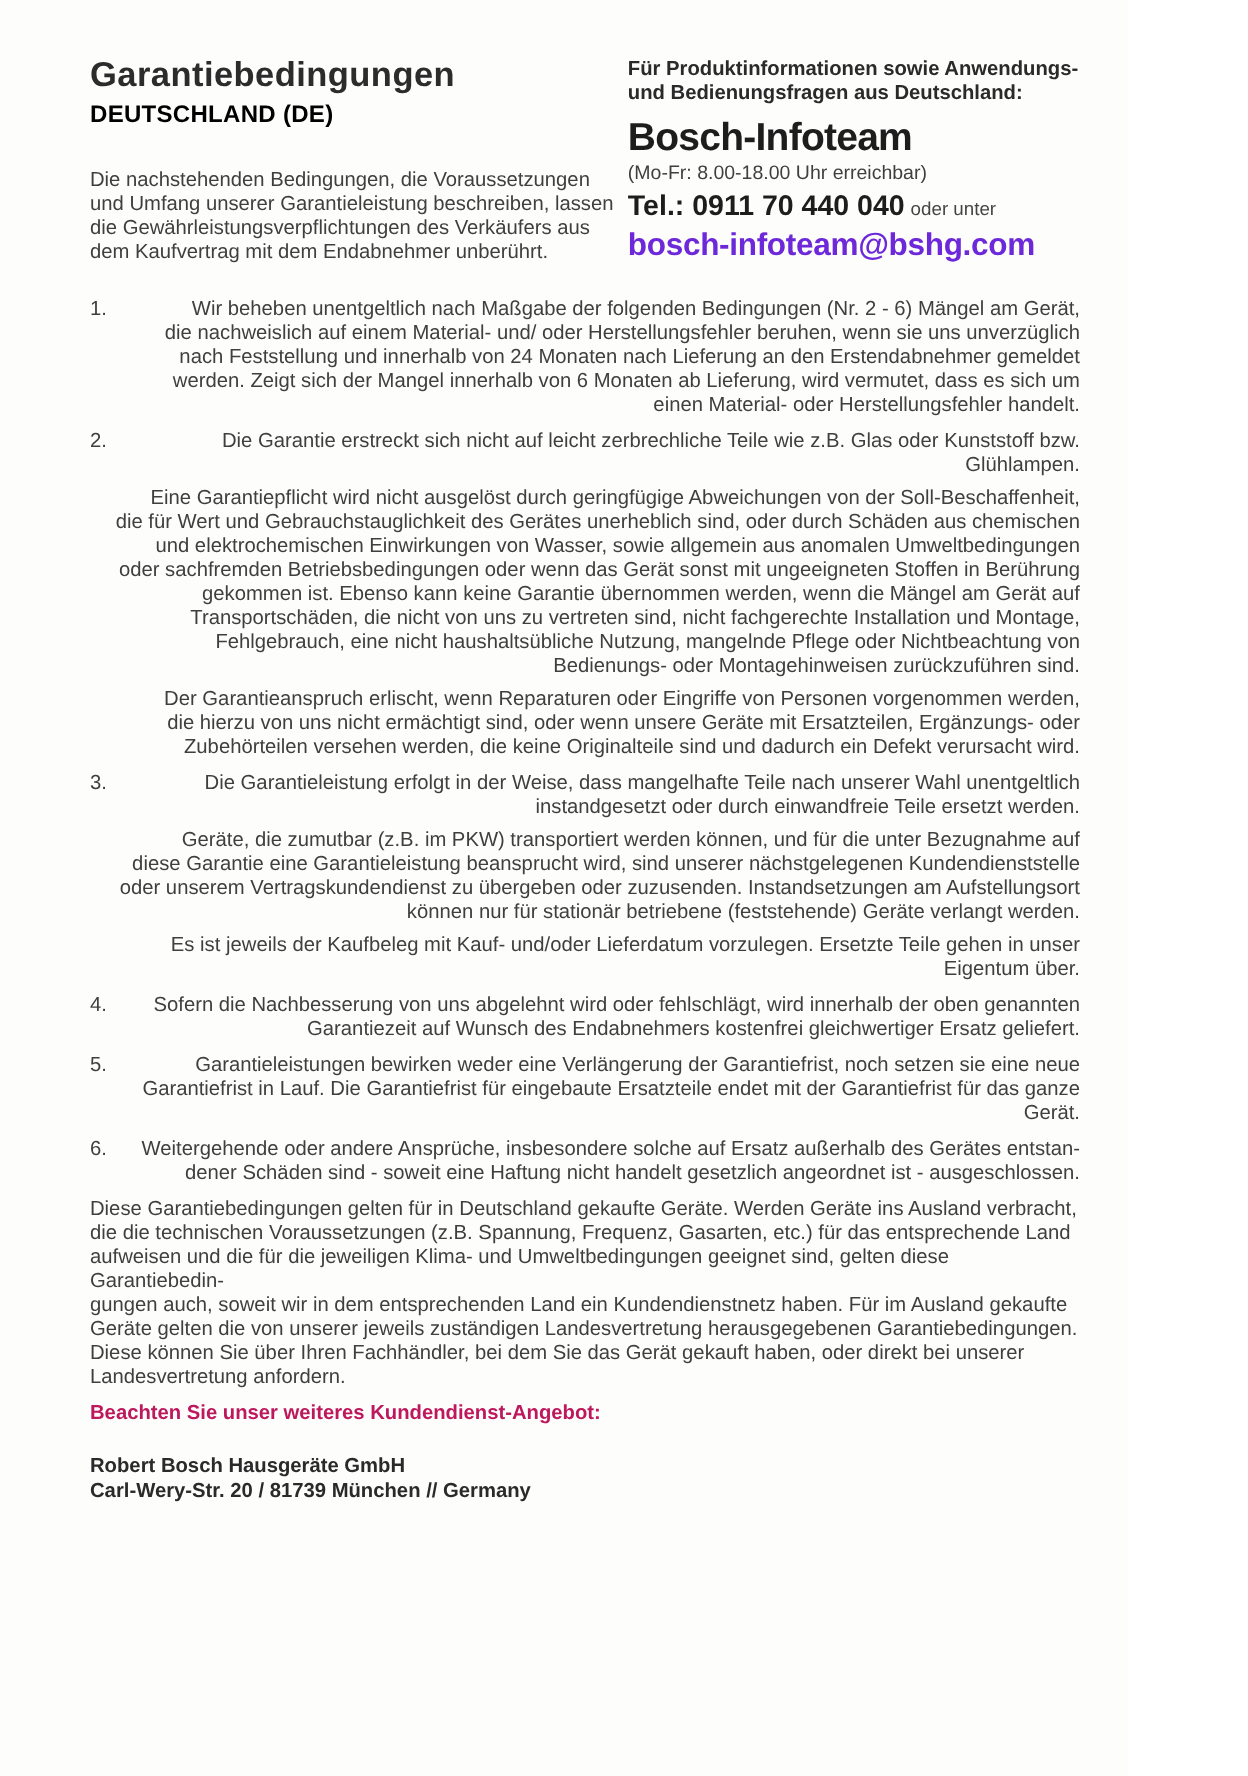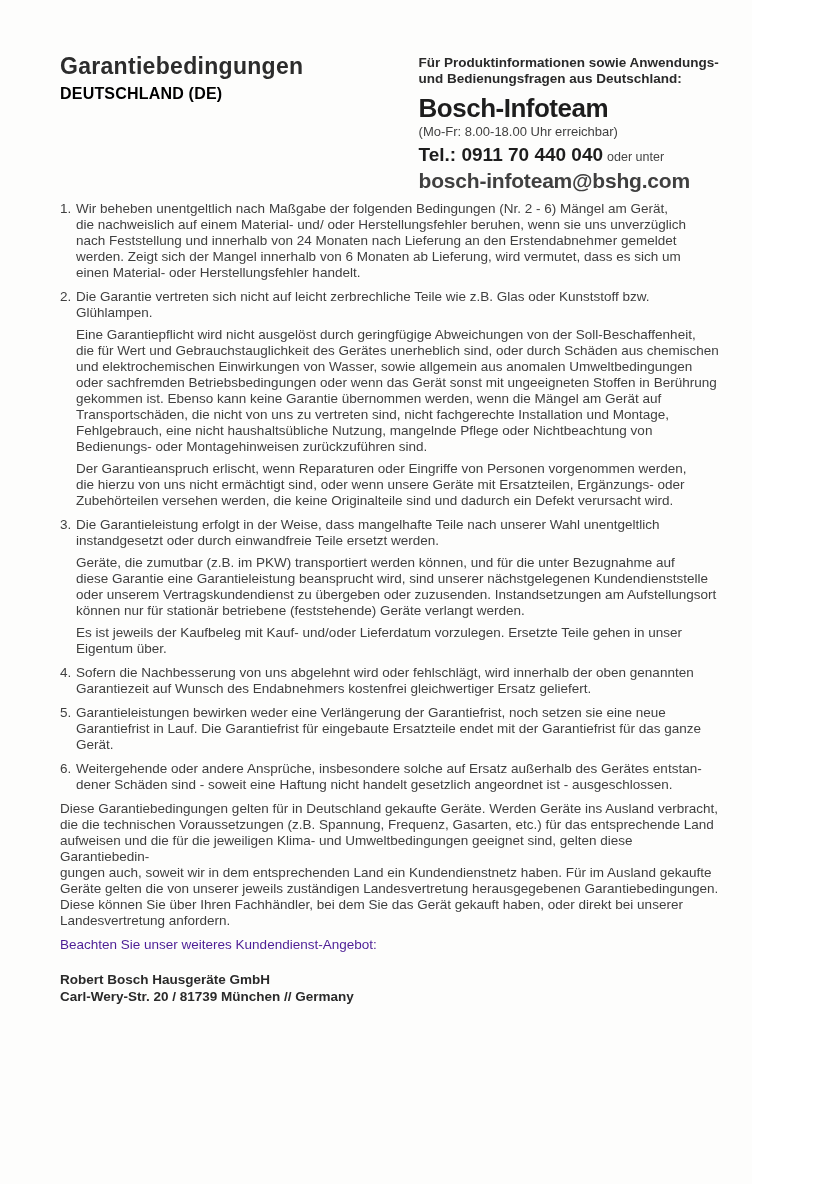--- a/index.html
+++ b/index.html
@@ -6,21 +6,21 @@
     margin: 0;
     padding: 0;
     background: #ffffff;
   }
   .page {
     position: relative;
     width: 752px;
     height: 1184px;
     box-sizing: border-box;
     background: #fdfdfc;
-    padding: 53px 32px 0 60px;
+    padding: 36px 32px 0 60px;
     font-family: "Liberation Sans", sans-serif;
     color: #3f3f3f;
     overflow: hidden;
   }
   
   .header-row {
     display: flex;
     justify-content: space-between;
     align-items: flex-start;
   }
@@ -83,73 +83,77 @@
   }
   .phone-suffix {
     font-size: 12.5px;
     color: #454545;
     margin-left: 4px;
   }
   .email {
     font-size: 21px;
     line-height: 24px;
     font-weight: bold;
-    color: #404040;
+    color: #6d28d9;
     letter-spacing: -0.2px;
   }
 
   
   .conditions {
     list-style: none;
     margin: 8px 0 0 0;
     padding: 0;
   }
   .cond {
     display: flex;
     margin: 0 0 8px 0;
   }
   .num {
     flex: none;
     width: 16px;
     font-size: 13.5px;
     line-height: 16px;
   }
-  .item-body { flex: 1; }
+  .item-body { flex: 1; text-align: right; }
   .item-body p {
     margin: 0 0 6px 0;
   }
   .item-body p:last-child { margin-bottom: 0; }
 
   
   .closing { margin: 8px 0 0 0; }
   .service-heading {
     margin: 8px 0 0 0;
     font-size: 13.5px;
     line-height: 16px;
-    font-weight: normal;
-    color: #4c1d95;
+    font-weight: bold;
+    color: #be185d;
   }
   .service-text { margin: 0; }
   .footer {
     margin-top: 18px;
     font-size: 13.5px;
     line-height: 17px;
     font-weight: bold;
     color: #2a2a2a;
   }
 </style>
 </head>
 <body>
 
 <div class="page">
 
   <div class="header-row">
     <div class="header-left">
       <h1 class="title">Garantiebedingungen</h1>
       <div class="subtitle">DEUTSCHLAND (DE)</div>
+      <p class="body-text intro-1">Die nachstehenden Bedingungen, die Voraussetzungen
+und Umfang unserer Garantieleistung beschreiben, lassen
+die Gewährleistungsverpflichtungen des Verkäufers aus
+dem Kaufvertrag mit dem Endabnehmer unberührt.</p>
     </div>
     <div class="header-right">
       <p class="info-lead">Für Produktinformationen sowie Anwendungs-
 und Bedienungsfragen aus Deutschland:</p>
       <div class="brand">Bosch-Infoteam</div>
       <div class="hours">(Mo-Fr: 8.00-18.00 Uhr erreichbar)</div>
       <div class="phone-line">
         <span class="phone">Tel.: 0911 70 440 040</span><span class="phone-suffix">oder unter</span>
       </div>
       <div class="email">bosch-infoteam@bshg.com</div>
@@ -163,21 +167,21 @@
         <p class="body-text">Wir beheben unentgeltlich nach Maßgabe der folgenden Bedingungen (Nr. 2 - 6) Mängel am Gerät,
 die nachweislich auf einem Material- und/ oder Herstellungsfehler beruhen, wenn sie uns unverzüglich
 nach Feststellung und innerhalb von 24 Monaten nach Lieferung an den Erstendabnehmer gemeldet
 werden. Zeigt sich der Mangel innerhalb von 6 Monaten ab Lieferung, wird vermutet, dass es sich um
 einen Material- oder Herstellungsfehler handelt.</p>
       </div>
     </li>
     <li class="cond">
       <span class="num body-text">2.</span>
       <div class="item-body">
-        <p class="body-text">Die Garantie vertreten sich nicht auf leicht zerbrechliche Teile wie z.B. Glas oder Kunststoff bzw.
+        <p class="body-text">Die Garantie erstreckt sich nicht auf leicht zerbrechliche Teile wie z.B. Glas oder Kunststoff bzw.
 Glühlampen.</p>
         <p class="body-text">Eine Garantiepflicht wird nicht ausgelöst durch geringfügige Abweichungen von der Soll-Beschaffenheit,
 die für Wert und Gebrauchstauglichkeit des Gerätes unerheblich sind, oder durch Schäden aus chemischen
 und elektrochemischen Einwirkungen von Wasser, sowie allgemein aus anomalen Umweltbedingungen
 oder sachfremden Betriebsbedingungen oder wenn das Gerät sonst mit ungeeigneten Stoffen in Berührung
 gekommen ist. Ebenso kann keine Garantie übernommen werden, wenn die Mängel am Gerät auf
 Transportschäden, die nicht von uns zu vertreten sind, nicht fachgerechte Installation und Montage,
 Fehlgebrauch, eine nicht haushaltsübliche Nutzung, mangelnde Pflege oder Nichtbeachtung von
 Bedienungs- oder Montagehinweisen zurückzuführen sind.</p>
         <p class="body-text">Der Garantieanspruch erlischt, wenn Reparaturen oder Eingriffe von Personen vorgenommen werden,

